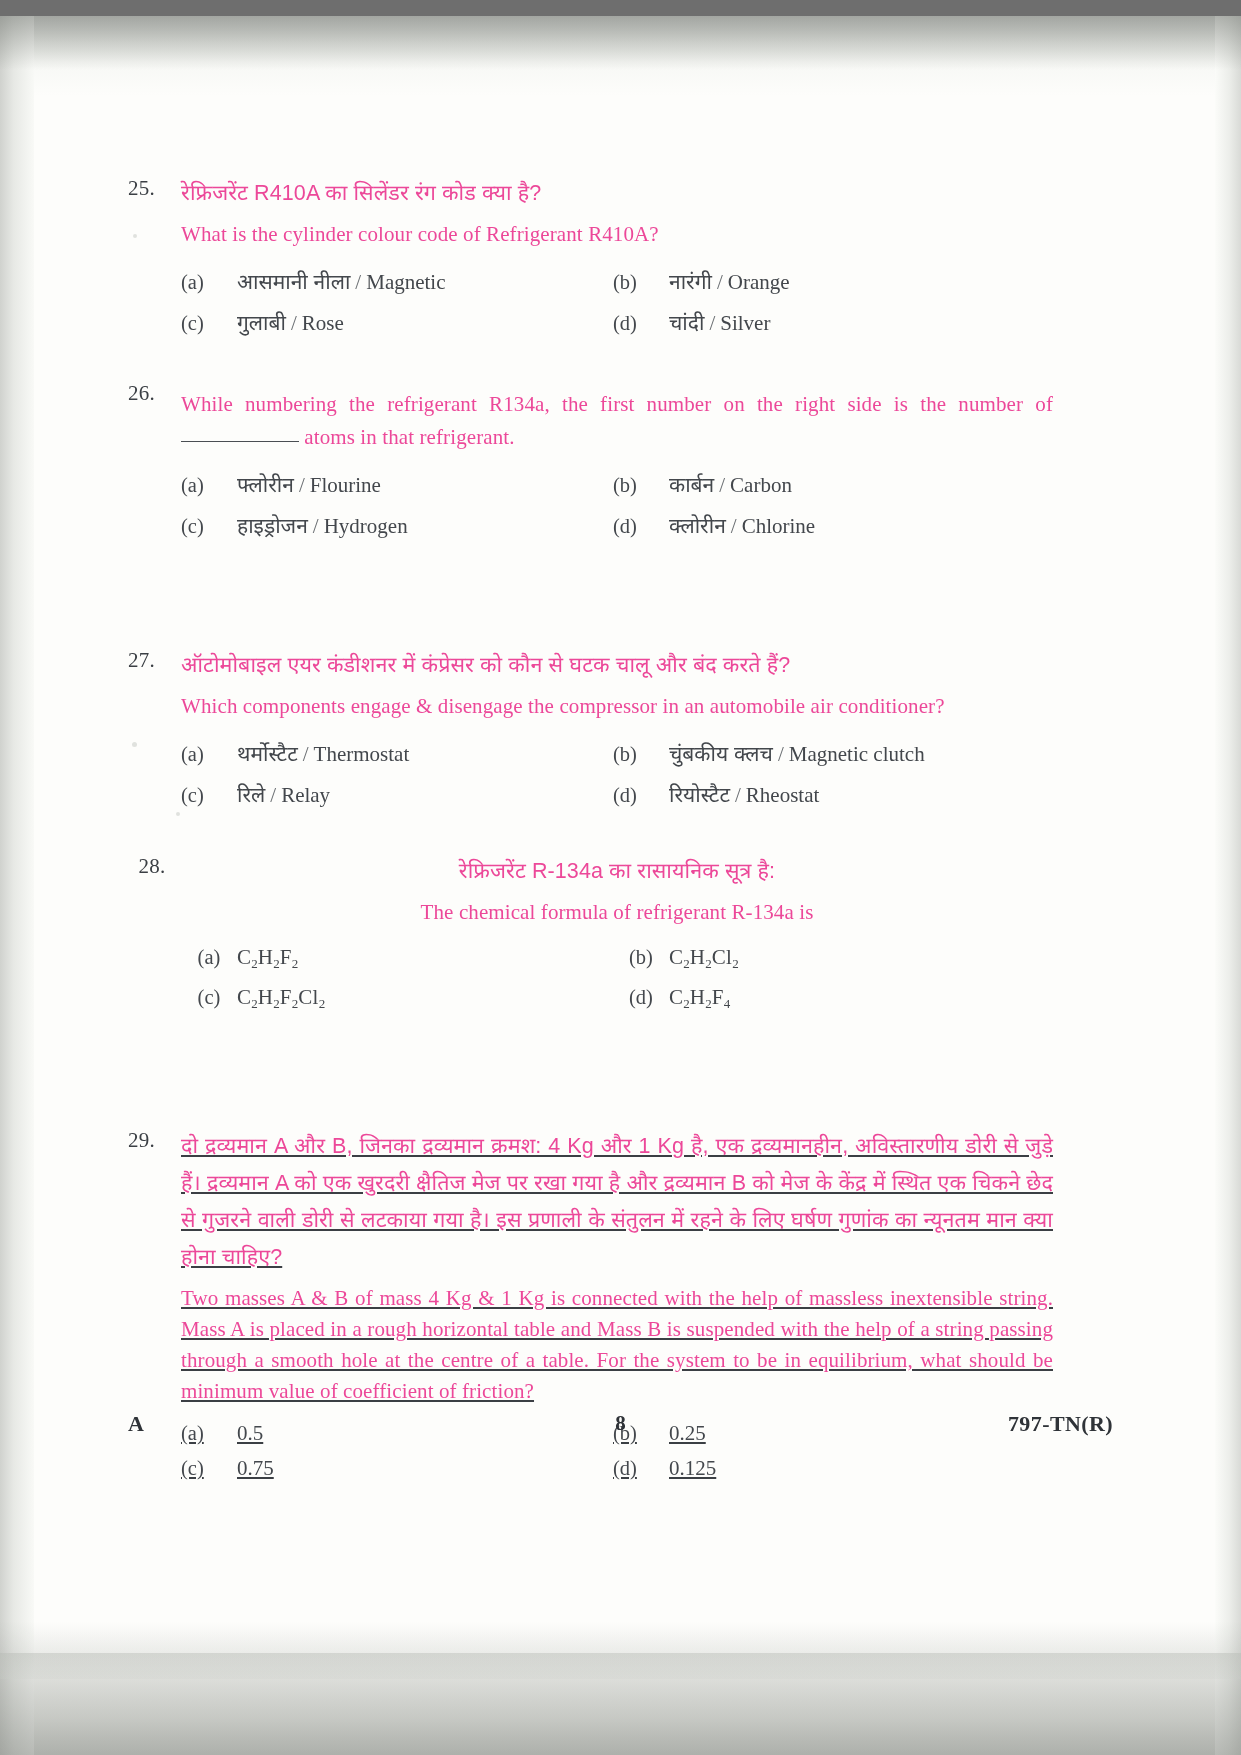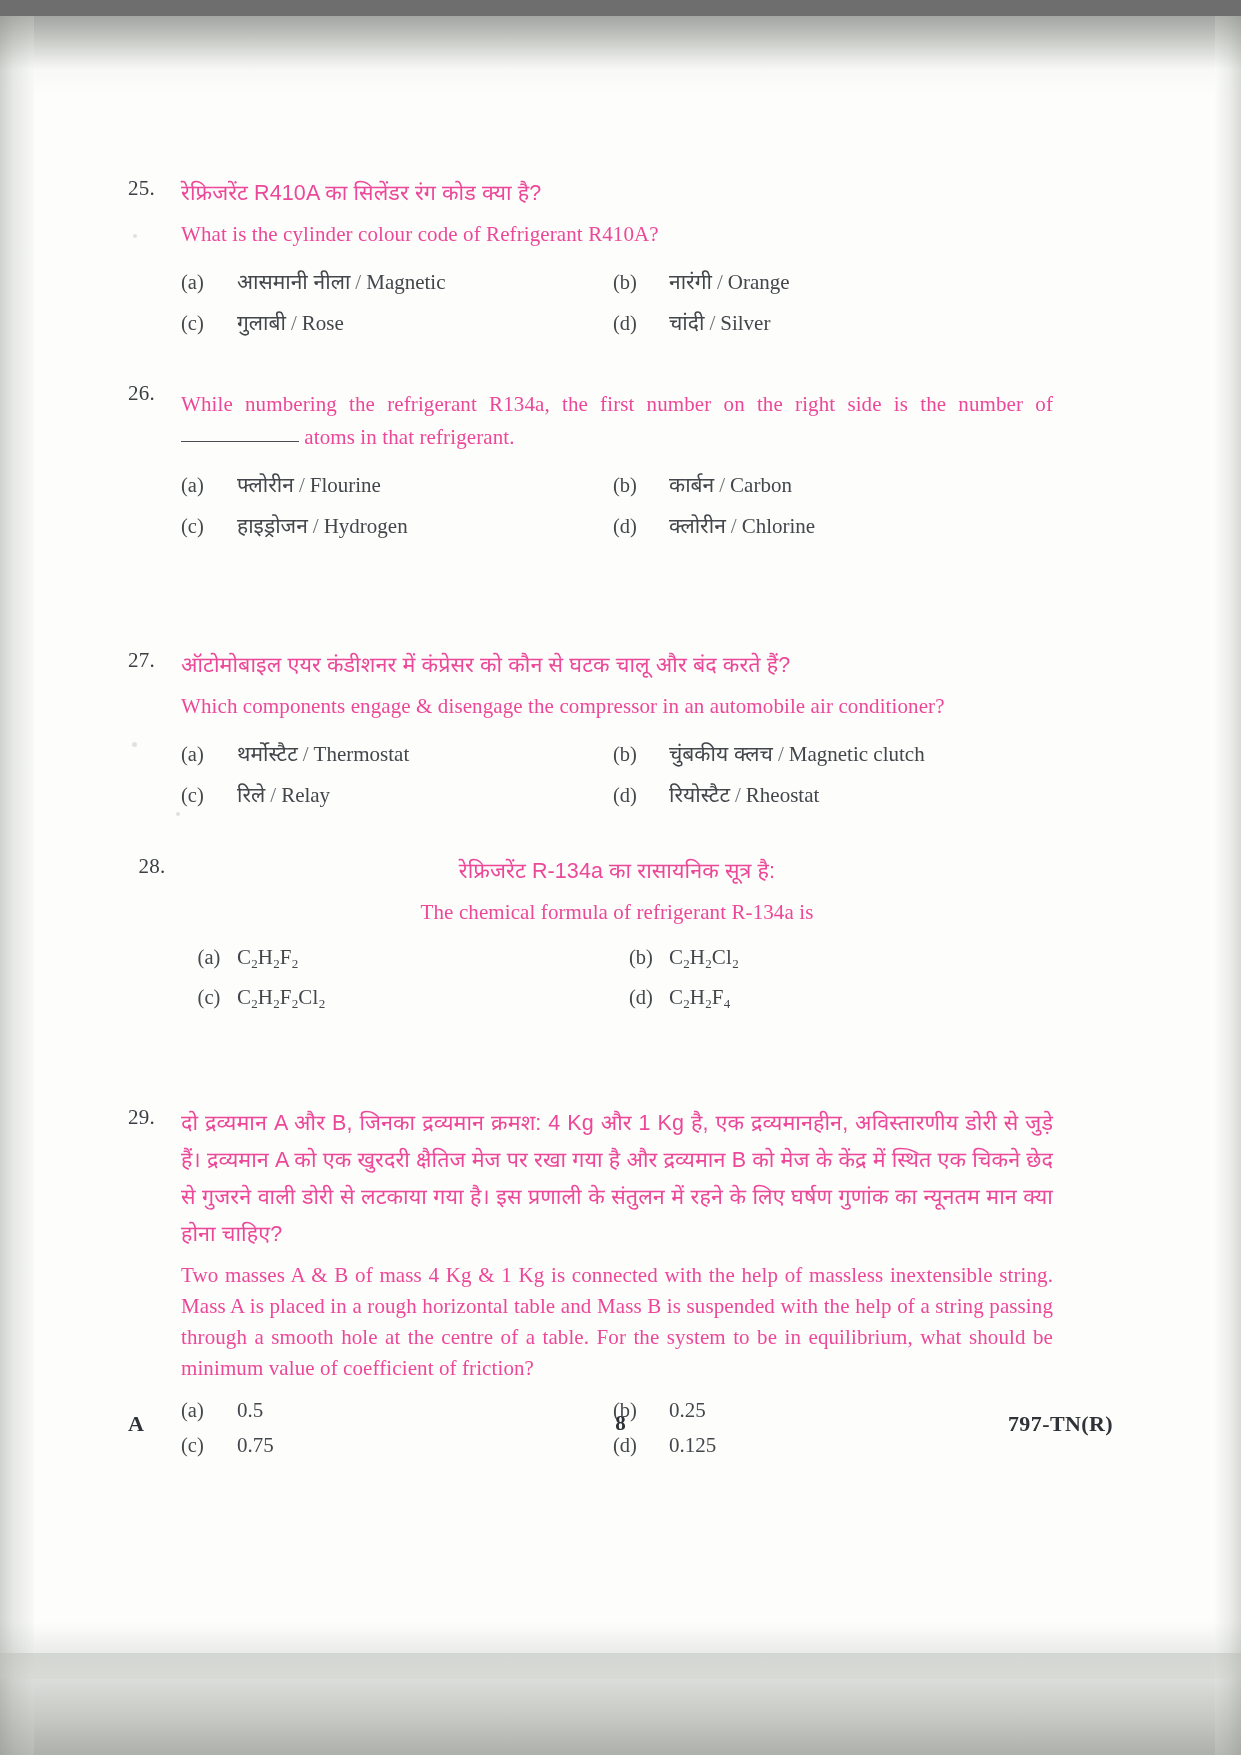--- a/index.html
+++ b/index.html
@@ -324,21 +324,21 @@
             </div>
             <div class="optcell right">
               <span class="optlabel">(d)</span>
               <span class="opttext formula">C<sub>2</sub>H<sub>2</sub>F<sub>4</sub></span>
             </div>
           </div>
         </div>
       </div>
     </div>
 
-    <div class="qblock" style="top:1089px;">
+    <div class="qblock" style="top:1112px;text-decoration:underline;">
       <div class="qnum">29.</div>
       <div class="qbody">
         <div class="line-hi justify" style="line-height:37px;">दो द्रव्यमान A और B, जिनका द्रव्यमान क्रमश: 4 Kg और 1 Kg है, एक द्रव्यमानहीन, अविस्तारणीय डोरी से जुड़े हैं। द्रव्यमान A को एक खुरदरी क्षैतिज मेज पर रखा गया है और द्रव्यमान B को मेज के केंद्र में स्थित एक चिकने छेद से गुजरने वाली डोरी से लटकाया गया है। इस प्रणाली के संतुलन में रहने के लिए घर्षण गुणांक का न्यूनतम मान क्या होना चाहिए?</div>
         <div class="gap-sm"></div>
         <div class="line-en justify" style="line-height:31px;">Two masses A &amp; B of mass 4 Kg &amp; 1 Kg is connected with the help of massless inextensible string. Mass A is placed in a rough horizontal table and Mass B is suspended with the help of a string passing through a smooth hole at the centre of a table. For the system to be in equilibrium, what should be minimum value of coefficient of friction?</div>
         <div class="options" style="margin-top:14px;">
           <div class="optrow" style="margin-bottom:10px;">
             <div class="optcell left">
               <span class="optlabel">(a)</span>
               <span class="opttext">0.5</span>

